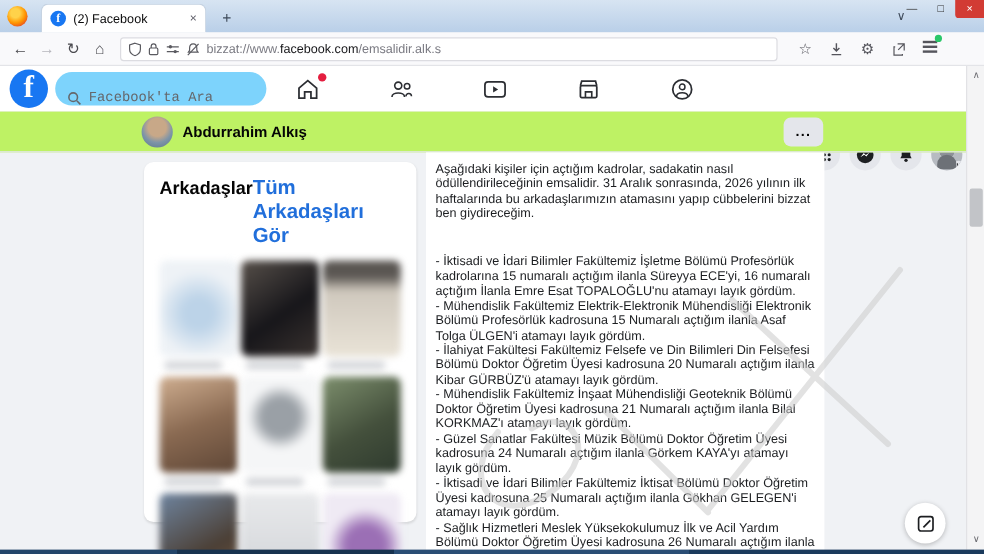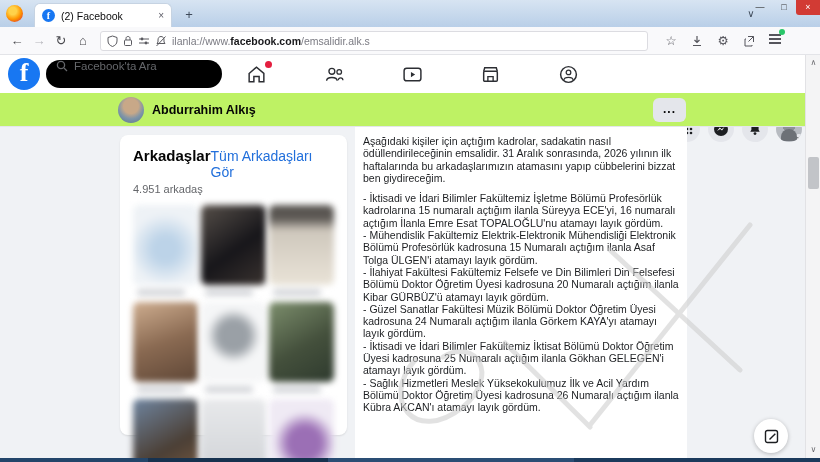--- a/index.html
+++ b/index.html
@@ -28,34 +28,34 @@
   .wb-close { left:796px; width:24px; background:#d23b34; color:#fff; border-radius:0 0 0 3px; }
 
   .navbar { position:absolute; left:0; top:27px; width:820px; height:28px; background:#f9f9fb;
     border-bottom:1px solid #e3e4e8; display:flex; align-items:center; }
   .nav-ic { width:22px; text-align:center; font-size:13px; color:#4a4a4f; flex:0 0 22px; }
   .nav-ic.dis { color:#b6b6bc; }
   .urlbar { width:548px; height:20px; margin-left:6px; background:#ffffff; border:1px solid #dcdce1;
     border-radius:3px; display:flex; align-items:center; padding:0 6px; gap:5px; }
   .urlbar svg { flex:0 0 auto; }
   .url-txt { font-size:10.5px; color:#7a7a82; white-space:nowrap; }
-  .url-txt b { color:#17171a; font-weight:bold;margin-top:33px; }
+  .url-txt b { color:#17171a; font-weight:normal;margin-top:33px; }
   .tool-ic { width:26px; text-align:center; font-size:12.5px; color:#55555c; flex:0 0 26px; position:relative; }
   .burger { display:inline-block; width:12px; }
   .burger i { display:block; height:1.6px; background:#55555c; margin:2.3px 0; }
   .burger-dot { position:absolute; right:3px; top:-3px; width:6px; height:6px; border-radius:50%; background:#2ac769; }
 
   
   .fb-head { position:absolute; left:0; top:55px; width:820px; height:38px; background:#fff;
     box-shadow:0 1px 1px rgba(0,0,0,.08); display:flex; align-items:center; }
   .fb-logo { width:32px; height:32px; border-radius:50%; background:#1877f2; color:#fff;
     font-family:"Liberation Serif",serif; font-weight:bold; font-size:26px; line-height:30px;
     text-align:center; margin-left:8px; flex:0 0 32px; }
-  .fb-search { width:176px; height:28px; border-radius:14px; background:#000000; margin-left:6px;
-    display:flex; align-items:flex-start; padding:0 10px; gap:6px; }
+  .fb-search { width:176px; height:28px; border-radius:14px; background:#7dd3fc; margin-left:6px;
+    display:flex; align-items:flex-end; padding:0 10px; gap:6px;font-family:Liberation Mono, monospace; }
   .fb-search span { font-size:11.5px; color:#65676b; white-space:nowrap; }
   .fb-nav { display:flex; margin-left:16px; gap:42px; }
   .fb-nav-item { position:relative; width:36px; text-align:center; }
   .red-dot { position:absolute; right:2px; top:-3px; width:7px; height:7px; border-radius:50%; background:#e41e3f; }
   .fb-right { position:absolute; right:18px; top:61px; display:flex; gap:8px; }
   .fb-circ { width:26px; height:26px; border-radius:50%; background:#e4e6eb; display:flex;
     align-items:center; justify-content:center; position:relative; }
   .badge { position:absolute; right:-5px; top:-5px; min-width:15px; height:15px; border-radius:8px;
     background:#e41e3f; color:#fff; font-size:9.5px; line-height:15px; text-align:center; padding:0 3px; }
   .avatar-sm { background:radial-gradient(circle at 50% 38%, #8d9197 0 30%, #b7bbc1 31% 100%); overflow:hidden; }
@@ -71,40 +71,40 @@
     background:radial-gradient(circle at 50% 35%, #c8a888 0 35%, #7d94a8 60%, #5d7488); }
   .prof-name { position:absolute; left:152px; top:10px; font-size:12.5px; font-weight:bold; color:#050505; }
   .more-btn { position:absolute; left:653px; top:5px; width:33px; height:24px; border-radius:6px;
     background:#e4e6eb; color:#050505; font-size:12px; font-weight:bold; text-align:center; line-height:22px; letter-spacing:1px; }
 
   
   .friends-card { position:absolute; left:120px; top:135px; width:227px; height:300px;
     background:#fff; border-radius:8px; box-shadow:0 1px 2px rgba(0,0,0,.1); padding:12px 13px; }
   .fr-head { display:flex; justify-content:space-between; align-items:baseline; }
   .fr-title { font-size:15px; font-weight:bold; color:#050505; }
-  .fr-link { font-size:14px; color:#216fdb; }
+  .fr-link { font-size:17px; color:#216fdb;font-weight:bold; }
   .fr-count { font-size:11px; color:#65676b; margin-top:3px; }
   .fr-grid { margin-top:10px; display:grid; grid-template-columns:repeat(3,65px); gap:17px 3px; }
   .fr-ph { width:65px; height:80px; border-radius:6px; filter:blur(3px); position:relative; }
   .fr-ph::after { content:""; position:absolute; left:4px; bottom:-11px; width:48px; height:7px;
     border-radius:3px; background:#d4d6da; }
   .t1 { background:radial-gradient(circle at 50% 55%, #bcd3e8 0 22%, #eef2f6 65%); }
   .t2 { background:linear-gradient(145deg,#57504a,#17161a 55%,#3a3330); }
   .t3 { background:linear-gradient(#5a5652 0 16%, #cfc8bd 32%, #e9e3d7); }
   .t4 { background:linear-gradient(160deg,#cfae90,#8a6a52 50%,#5e4636); }
   .t5 { background:radial-gradient(circle at 50% 42%, #9aa0a6 0 26%, #f5f6f7 48%); }
   .t6 { background:linear-gradient(150deg,#7d8f6d,#44503c 55%,#2e3a2e); }
   .t7 { background:linear-gradient(150deg,#6f85a0,#4b3f35 60%,#7a5c44); }
   .t8 { background:linear-gradient(#e8e9eb,#cfd2d6); }
   .t9 { background:radial-gradient(circle at 55% 55%, #9b6fb5 0 28%, #efeaf4 55%); }
 
   .post-card { position:absolute; left:355px; top:127px; width:332px; height:335px;
     background:#fff; padding:8px 6px 0 8px; }
   .post-card p { font-size:10.5px; line-height:12.3px; color:#1c1e21; }
-  .post-card p.gap { margin-bottom:8px; }
+  .post-card p.gap { margin-bottom:28px; }
 
   .watermark { position:absolute; left:355px; top:195px; width:420px; height:260px; pointer-events:none; }
 
   .fab { position:absolute; left:754px; top:419px; width:34px; height:34px; border-radius:50%;
     background:#fff; box-shadow:0 1px 4px rgba(0,0,0,.25); display:flex; align-items:center; justify-content:center; }
 
   
   .scrollbar { position:absolute; left:805px; top:55px; width:15px; height:403px; background:#f4f4f5;
     border-left:1px solid #e2e2e5; }
   .sb-arrow { position:absolute; left:0; width:15px; height:12px; color:#6b6b70; font-size:8px;
@@ -152,21 +152,21 @@
         </svg>
       <svg class="ic" width="12" height="10" viewBox="0 0 12 10">
           <path d="M1 3 H11 M1 7 H11" stroke="#5a5a60"></path>
           <circle cx="4" cy="3" r="1.4" fill="#5a5a60"></circle>
           <circle cx="8" cy="7" r="1.4" fill="#5a5a60"></circle>
         </svg>
       <svg class="ic" width="12" height="12" viewBox="0 0 12 12">
           <path d="M6 1.5 C4 1.5 3 3 3 5 V7 L2 8.5 H10 L9 7 V5 C9 3 8 1.5 6 1.5 Z" fill="none" stroke="#5a5a60"></path>
           <path d="M1.5 11 L10.5 1.5" stroke="#5a5a60"></path>
         </svg>
-      <span class="url-txt"><span>ilanla://www.</span><b>facebook.com</b><span>/emsalidir.alk.s</span></span>
+      <span class="url-txt"><span>bizzat://www.</span><b>facebook.com</b><span>/emsalidir.alk.s</span></span>
     </div>
     <span class="tool-ic" style="margin-left:10px">☆</span>
     <span class="tool-ic">
         <svg class="ic" style="margin:0 auto" width="12" height="12" viewBox="0 0 12 12">
           <path d="M6 1 V7 M3.5 5 L6 7.5 L8.5 5 M2 10.5 H10" fill="none" stroke="#55555c" stroke-width="1.2"></path>
         </svg>
       </span>
     <span class="tool-ic">⚙</span>
     <span class="tool-ic">
         <svg class="ic" style="margin:0 auto" width="12" height="12" viewBox="0 0 12 12">
@@ -261,39 +261,39 @@
     <div class="prof-av"></div>
     <div class="prof-name">Abdurrahim Alkış</div>
     <div class="more-btn">...</div>
   </div>
 
   <div class="friends-card">
     <div class="fr-head">
       <span class="fr-title">Arkadaşlar</span>
       <span class="fr-link">Tüm Arkadaşları Gör</span>
     </div>
-    <div class="fr-count">4.951 arkadaş</div>
     <div class="fr-grid">
       <div class="fr-ph t1"></div>
       <div class="fr-ph t2"></div>
       <div class="fr-ph t3"></div>
       <div class="fr-ph t4"></div>
       <div class="fr-ph t5"></div>
       <div class="fr-ph t6"></div>
       <div class="fr-ph t7"></div>
       <div class="fr-ph t8"></div>
       <div class="fr-ph t9"></div>
     </div>
   </div>
 
   <div class="post-card">
     <p class="gap">Aşağıdaki kişiler için açtığım kadrolar, sadakatin nasıl ödüllendirileceğinin emsalidir. 31 Aralık sonrasında, 2026 yılının ilk haftalarında bu arkadaşlarımızın atamasını yapıp cübbelerini bizzat ben giydireceğim.</p>
     <p>- İktisadi ve İdari Bilimler Fakültemiz İşletme Bölümü Profesörlük kadrolarına 15 numaralı açtığım ilanla Süreyya ECE'yi, 16 numaralı açtığım İlanla Emre Esat TOPALOĞLU'nu atamayı layık gördüm.</p>
     <p>- Mühendislik Fakültemiz Elektrik-Elektronik Mühendisliği Elektronik Bölümü Profesörlük kadrosuna 15 Numaralı açtığım ilanla Asaf Tolga ÜLGEN'i atamayı layık gördüm.</p>
     <p>- İlahiyat Fakültesi Fakültemiz Felsefe ve Din Bilimleri Din Felsefesi Bölümü Doktor Öğretim Üyesi kadrosuna 20 Numaralı açtığım ilanla Kibar GÜRBÜZ'ü atamayı layık gördüm.</p>
+    <p>- Mühendislik Fakültemiz İnşaat Mühendisliği Geoteknik Bölümü Doktor Öğretim Üyesi kadrosuna 21 Numaralı açtığım ilanla Bilal KORKMAZ'ı atamayı layık gördüm.</p>
     <p>- Güzel Sanatlar Fakültesi Müzik Bölümü Doktor Öğretim Üyesi kadrosuna 24 Numaralı açtığım ilanla Görkem KAYA'yı atamayı layık gördüm.</p>
     <p>- İktisadi ve İdari Bilimler Fakültemiz İktisat Bölümü Doktor Öğretim Üyesi kadrosuna 25 Numaralı açtığım ilanla Gökhan GELEGEN'i atamayı layık gördüm.</p>
     <p>- Sağlık Hizmetleri Meslek Yüksekokulumuz İlk ve Acil Yardım Bölümü Doktor Öğretim Üyesi kadrosuna 26 Numaralı açtığım ilanla Kübra AKCAN'ı atamayı layık gördüm.</p>
 
   </div>
 
   <svg class="watermark" viewBox="0 0 420 260">
     <g fill="none" stroke="#cccccc" stroke-width="5" stroke-linecap="round" opacity="0.55">
       <path d="M395 30 L235 230"></path>
       <path d="M255 55 L385 175"></path>

